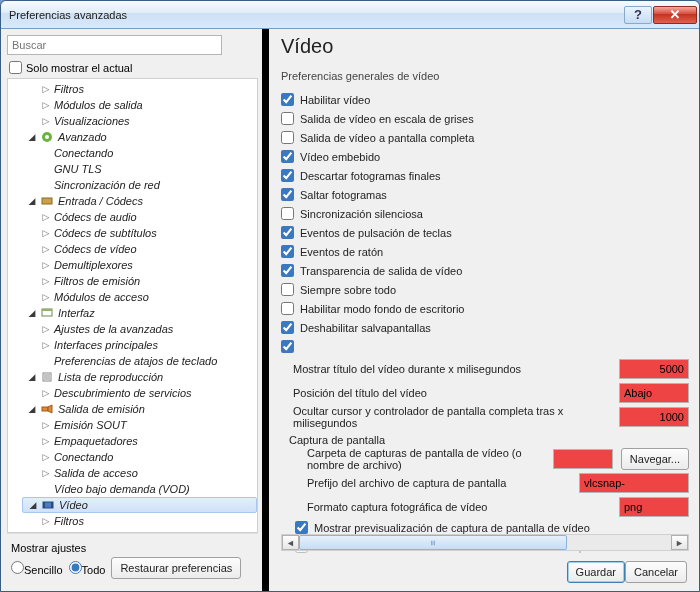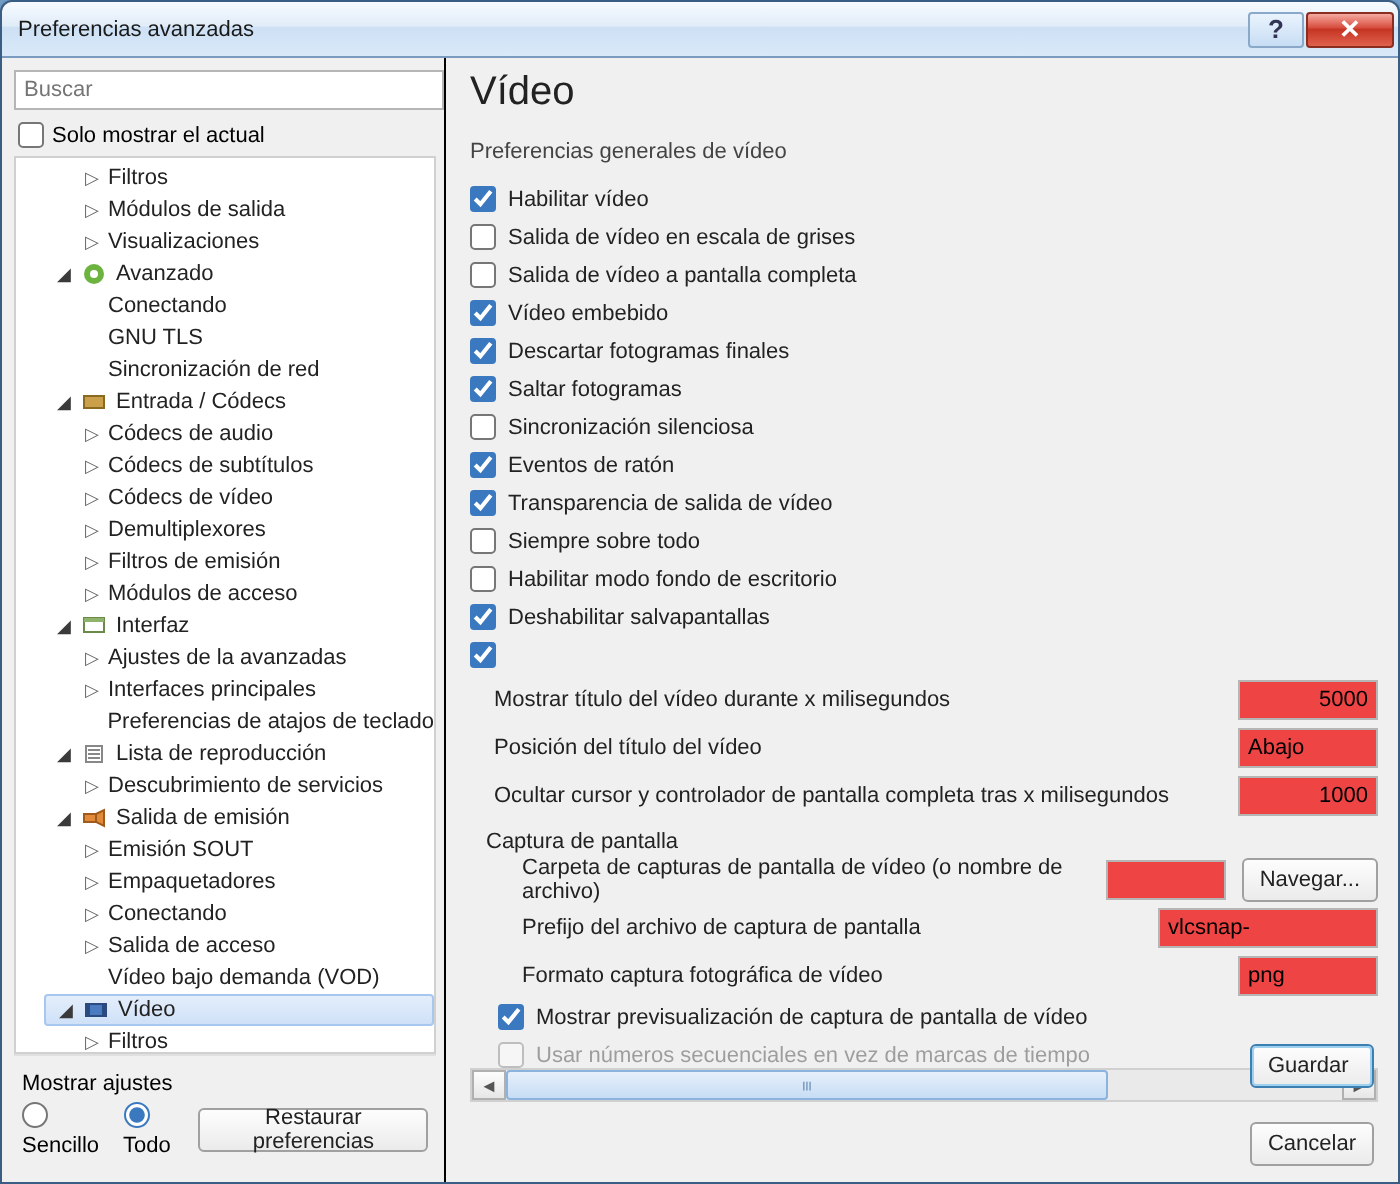--- a/index.html
+++ b/index.html
@@ -5,33 +5,33 @@
 * { box-sizing: border-box; margin: 0; padding: 0; font-family: "Segoe UI", Tahoma, sans-serif; font-size: 11px; }
 body { background: linear-gradient(#7aa9d6, #5b8cc0); width: 700px; height: 592px; overflow: hidden; }
 .window { position: absolute; top: 0; left: 0; width: 700px; height: 592px; background: #f0f0f0; border: 1px solid #3a5d84; border-radius: 6px 6px 0 0; box-shadow: 0 0 8px rgba(0,0,0,0.3); }
 .titlebar { height: 28px; background: linear-gradient(#f7fbff, #e0ecf8 45%, #cde0f4 46%, #d9e9f9); border-radius: 6px 6px 0 0; display: flex; align-items: center; padding: 0 2px 0 8px; border-bottom: 1px solid #7a9cc0; }
 .titlebar-text { color: #1a1a1a; flex: 1; }
 .titlebar-btns { display: flex; gap: 1px; }
 .tbtn { width: 28px; height: 18px; border-radius: 2px; display: flex; align-items: center; justify-content: center; font-size: 13px; font-weight: bold; }
 .tbtn.help { background: linear-gradient(#eaf3fd,#c7ddf4); border:1px solid #8aa9c9; color:#335; }
 .tbtn.close { width: 44px; background: linear-gradient(#f5a9a0,#d6493a 45%,#c43321 46%,#e0614e); border:1px solid #8a2e22; color:#fff; }
 .content { display:flex; position:absolute; top:28px; bottom:0; left:0; right:0; background:#f0f0f0; }
-.left { width:222px; border-right:1px solid #000000; display:flex; flex-direction:column; padding:6px 4px 4px 6px; }
+.left { width:268px; border-right:7px solid #000000; display:flex; flex-direction:column; padding:6px 4px 4px 6px; }
 .search { width:215px; height:20px; border:1px solid #b5b5b5; padding:2px 4px; color:#888; background:#fff; }
 .only-current { display:flex; align-items:center; gap:4px; margin:6px 0 4px 2px; }
 .tree { flex:1; border:1px solid #d0d0d0; background:#fff; overflow-y:auto; }
 .tree-inner { padding:2px 0; }
 .node { display:flex; align-items:center; height:16px; padding-left:4px; white-space:nowrap; }
 .node.selected { background: linear-gradient(#e4eefb,#cfe1f8); border:1px solid #a7c7ee; border-radius:2px; height:16px; }
 .exp { width:12px; height:12px; display:inline-flex; align-items:center; justify-content:center; color:#6b6b6b; font-size:9px; }
 .exp.open { color:#3a3a3a; }
 .icn { width:14px; height:12px; display:inline-flex; align-items:center; justify-content:center; margin:0 2px; }
 .icn svg { width:12px; height:12px; }
 .leaf-space { width:12px; display:inline-block; }
-.node-label { padding-left:2px; color:#222; }
+.node-label { padding-left:2px; color:#222;font-style:italic; }
 .indent-1 { margin-left:14px; }
 .indent-2 { margin-left:28px; }
 .bottom-left { padding:8px 4px; border-top:1px solid #e0e0e0; }
 .show-settings-label { margin-bottom:3px; display:block; }
 .radio-row { display:flex; align-items:center; gap:6px; }
 .btn { height:22px; padding:0 8px; background:linear-gradient(#fdfdfd,#ebebeb); border:1px solid #a0a0a0; border-radius:3px; color:#222; display:inline-flex; align-items:center; }
 .right { flex:1; display:flex; flex-direction:column; padding:6px 10px 6px 12px; position:relative; }
 .h1 { font-size:20px; font-weight:normal; color:#222; margin-bottom:8px; }
 .subhead { color:#444; margin:4px 0 8px 0; }
 .opts { flex:1; overflow:hidden; }
@@ -44,21 +44,21 @@
 .txt-in.num { width:70px; text-align:right; }
 .txt-in.combo { width:70px; }
 .txt-in.wide { width:110px; }
 .subsection { margin:6px 0 2px 8px; color:#222; }
 .indent-opts { margin-left:14px; }
 .hscroll { position:absolute; bottom:40px; left:12px; right:10px; height:17px; background:#f0f0f0; border:1px solid #d0d0d0; display:flex; align-items:center; }
 .hscroll-btn { width:17px; height:15px; background:linear-gradient(#fdfdfd,#e6e6e6); border:1px solid #b0b0b0; display:flex; align-items:center; justify-content:center; font-size:9px; color:#555; }
 .hscroll-track { flex:1; height:15px; position:relative; background:#eaeaea; }
 .hscroll-thumb { position:absolute; left:0; width:72%; height:100%; background:linear-gradient(#e6f0fb,#c7ddf4); border:1px solid #8bb3dd; border-radius:2px; display:flex; align-items:center; justify-content:center; }
 .hscroll-thumb::after { content:"≡"; color:#6f93b8; font-size:9px; transform:rotate(90deg);}
-.bottom-right { position:absolute; bottom:8px; right:12px; display:flex; gap:17px;flex-direction:column; }
+.bottom-right { position:absolute; bottom:8px; right:12px; display:flex; gap:0; }
 .btn.primary { border:1px solid #3c7fb1; box-shadow:0 0 0 1px #a0d0f0 inset; }
 input[type=checkbox], input[type=radio] { accent-color:#3a78c0; }
 </style>
 </head>
 <body>
 
 <div class="window">
   <div class="titlebar">
     <span class="titlebar-text">Preferencias avanzadas</span>
     <div class="titlebar-btns">
@@ -266,20 +266,24 @@
             <input type="checkbox" checked="" style="">
             <span class="opt-label">Descartar fotogramas finales</span>
           </label>
         <label class="opt">
             <input type="checkbox" checked="" style="">
             <span class="opt-label">Saltar fotogramas</span>
           </label>
         <label class="opt">
             <input type="checkbox" style="">
             <span class="opt-label">Sincronización silenciosa</span>
+          </label>
+        <label class="opt">
+            <input type="checkbox" checked="" style="">
+            <span class="opt-label">Eventos de pulsación de teclas</span>
           </label>
         <label class="opt">
             <input type="checkbox" checked="" style="">
             <span class="opt-label">Eventos de ratón</span>
           </label>
         <label class="opt">
             <input type="checkbox" checked="" style="">
             <span class="opt-label">Transparencia de salida de vídeo</span>
           </label>
         <label class="opt">

